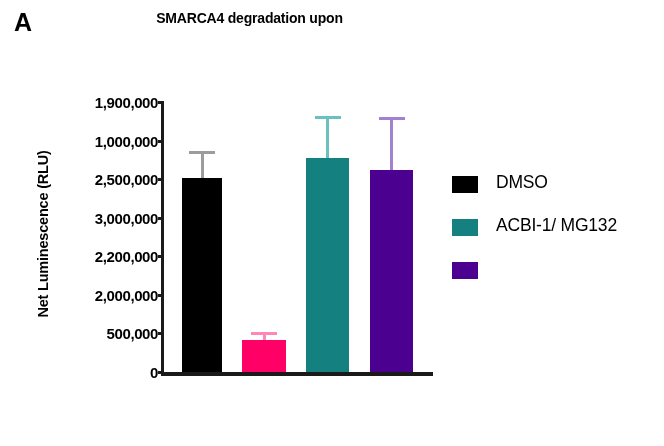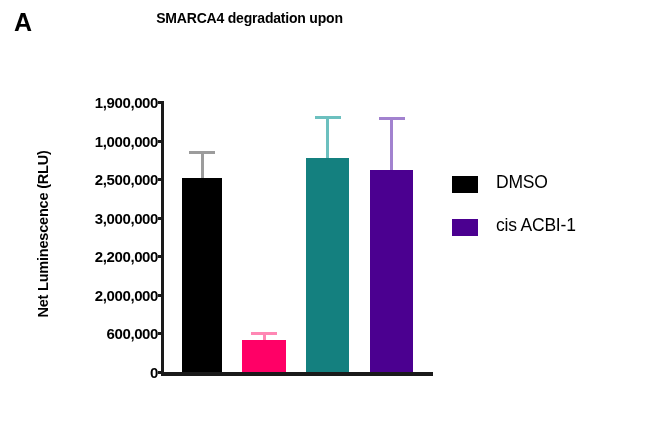--- a/index.html
+++ b/index.html
@@ -185,21 +185,21 @@
         <div class="tick-mark" style="top: 216.714px;"></div>
         <div class="tick-wrap" style="top: 249.286px;">
           <div class="tick-label">2,200,000</div>
         </div>
         <div class="tick-mark" style="top: 255.286px;"></div>
         <div class="tick-wrap" style="top: 287.857px;">
           <div class="tick-label">2,000,000</div>
         </div>
         <div class="tick-mark" style="top: 293.857px;"></div>
         <div class="tick-wrap" style="top: 326.429px;">
-          <div class="tick-label">600,000</div>
+          <div class="tick-label">500,000</div>
         </div>
         <div class="tick-mark" style="top: 332.429px;"></div>
         <div class="tick-wrap" style="top: 365px;">
           <div class="tick-label">0</div>
         </div>
         <div class="tick-mark" style="top: 371px;"></div>
       </div>
     <div id="bars">
         <div class="bar" style="left: 182px; width: 40px; height: 194.4px; background: rgb(0, 0, 0);"></div>
         <div class="err-stem" style="left: 200.5px; top: 150.6px; height: 27px; background: rgb(156, 156, 156);"></div>
@@ -215,18 +215,21 @@
         <div class="err-cap" style="left: 378.5px; top: 116.657px; width: 26px; background: rgb(162, 130, 207);"></div>
       </div>
   </div>
 
   <div id="legend">
       <div class="legend-row">
         <div class="legend-swatch" style="background: rgb(0, 0, 0);"></div>
         <div class="legend-label">DMSO</div>
       </div>
       <div class="legend-row">
+        <div class="legend-swatch" style="background: rgb(20, 128, 127);"></div>
+        <div class="legend-label">ACBI-1/ MG132</div>
+      </div>
+      <div class="legend-row">
         <div class="legend-swatch" style="background: rgb(75, 0, 144);"></div>
-        <div class="legend-label">cis ACBI-1</div>
       </div>
     </div>
 
 </div>
 
 </body></html>

